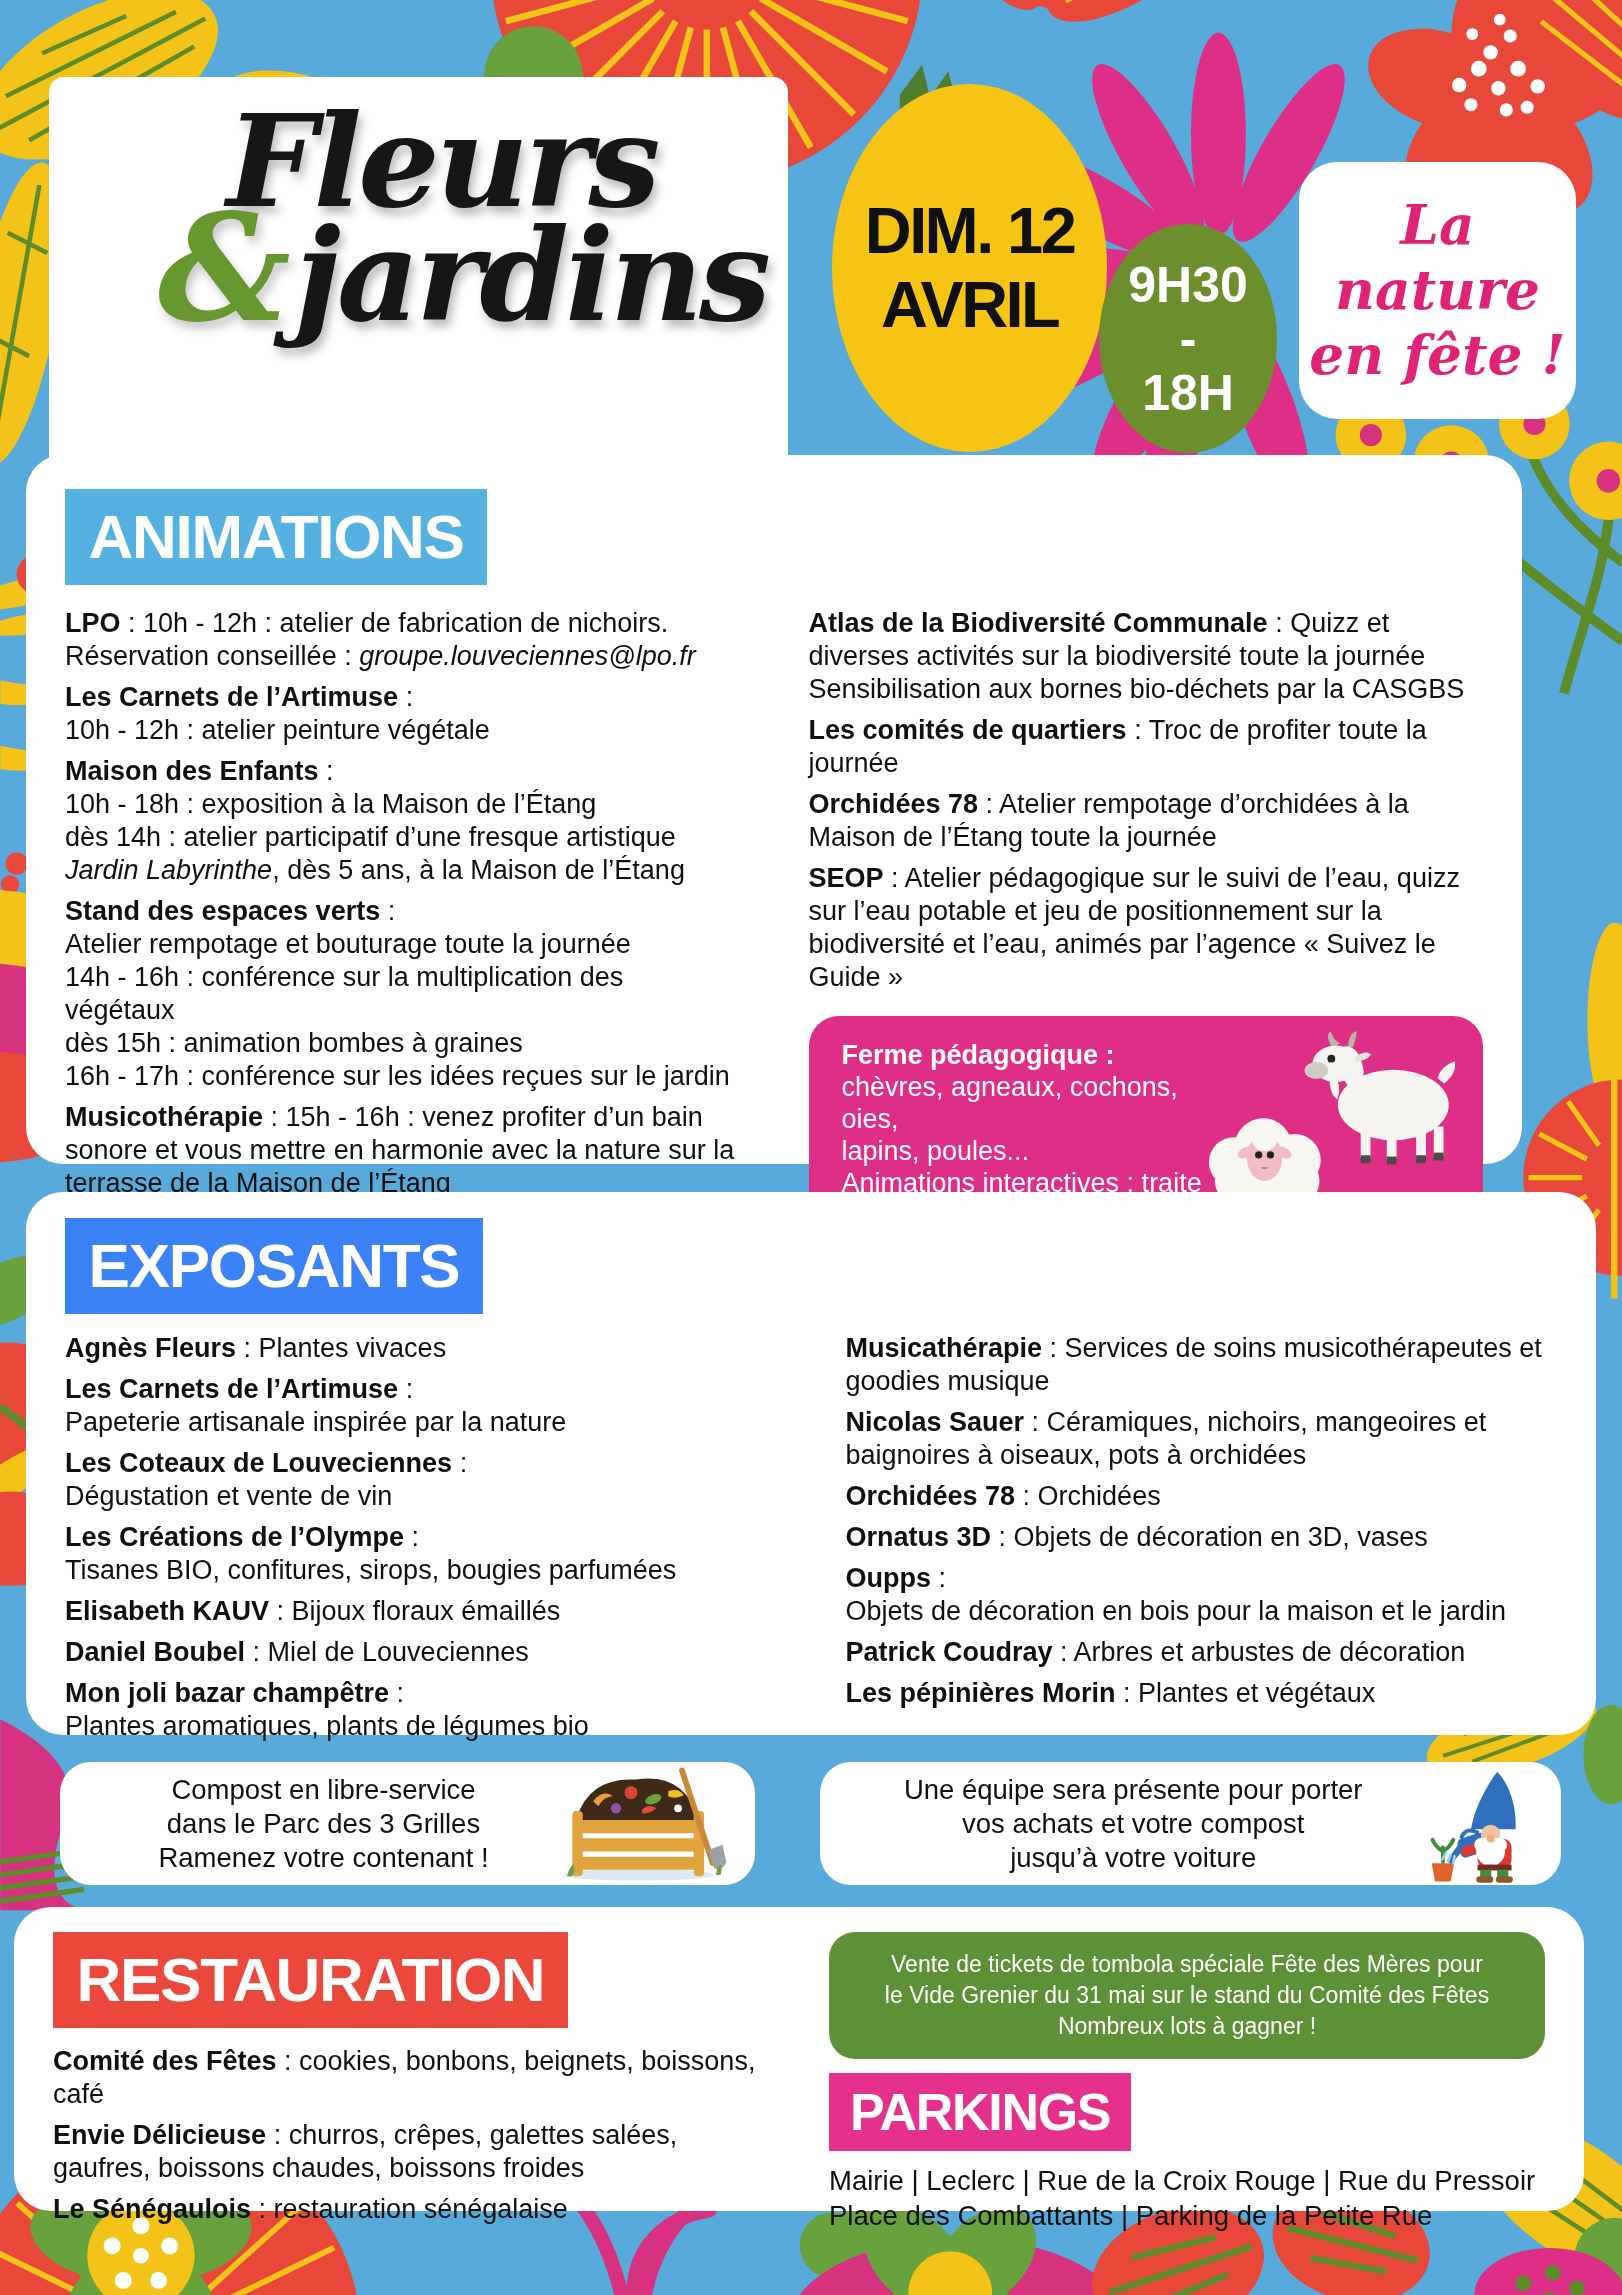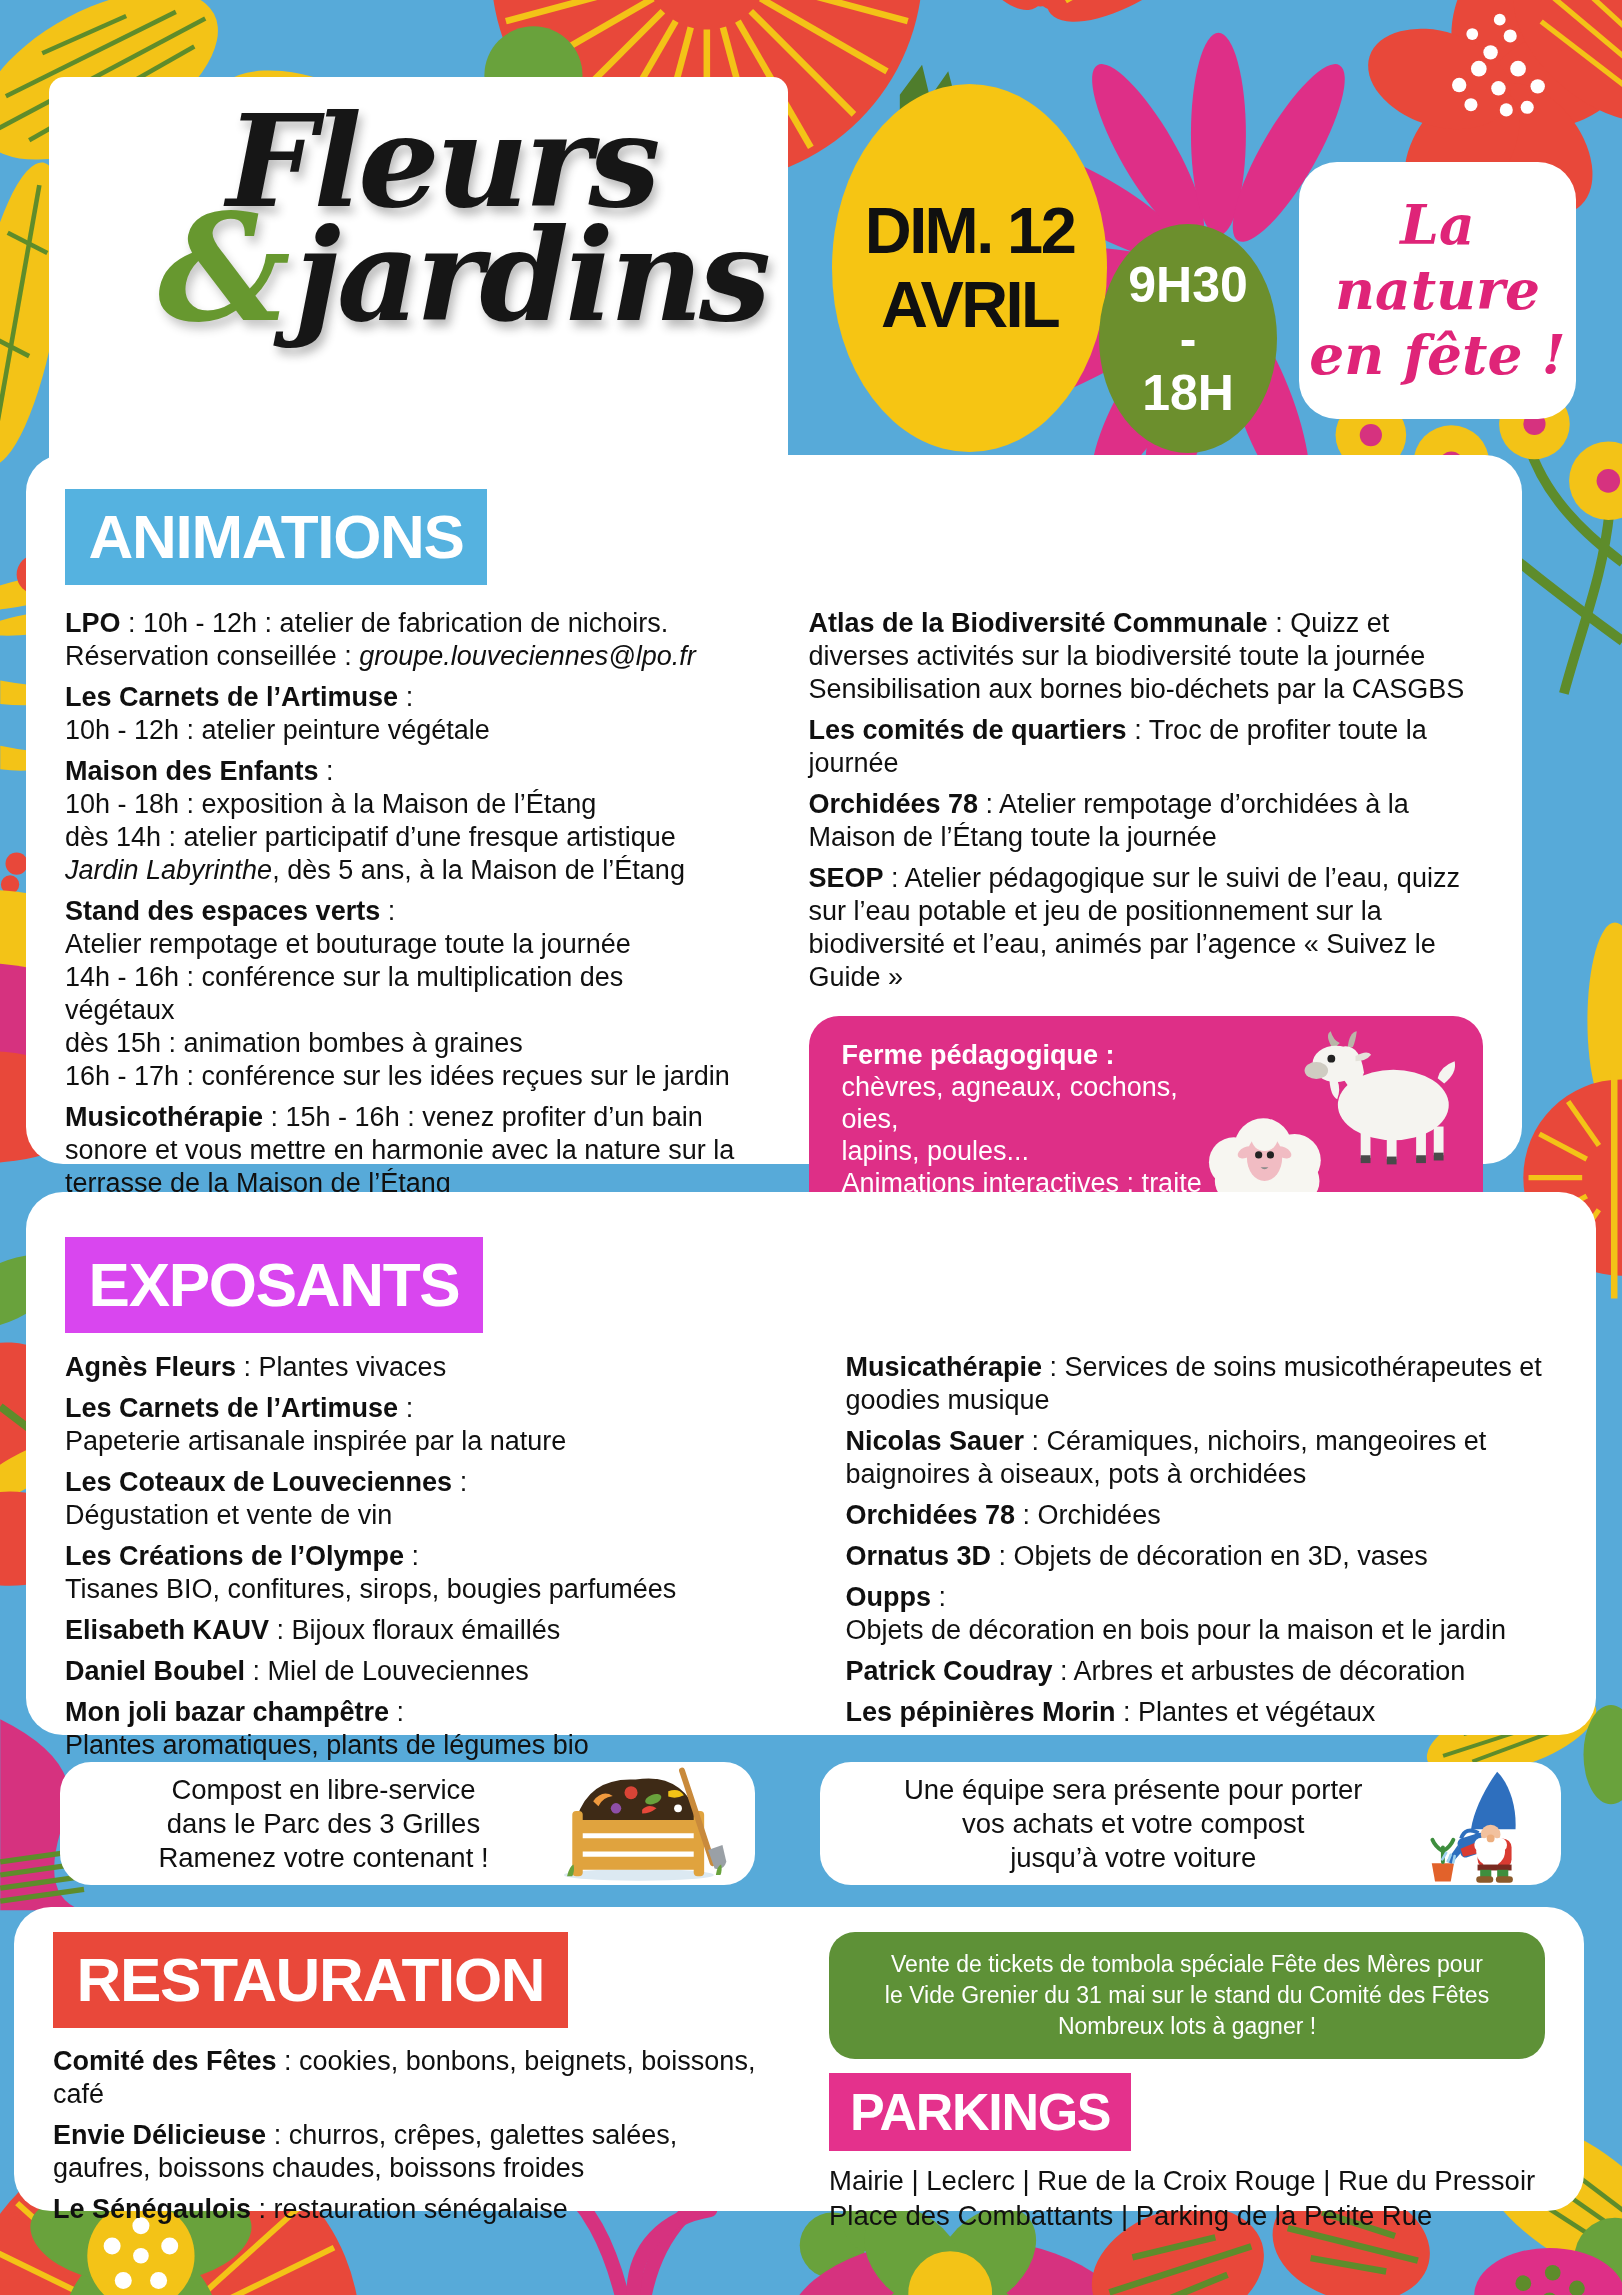--- a/index.html
+++ b/index.html
@@ -455,21 +455,21 @@
                 <circle cx="121" cy="84" r="5.5" fill="#222"></circle>
               <path d="M106,103 q6,6 12,0 z" fill="#8a8a8a"></path>
             </g>
           </svg>
         </div>
       </div>
     </div>
   </section>
 
   <section class="card exposants-card">
-    <div class="sec-header" style="background-color: #d946ef; margin-top: 19px;">EXPOSANTS</div>
+    <div class="sec-header" style="background-color: #3b82f6;">EXPOSANTS</div>
     <div class="cols" style="margin-top:18.3px;">
       <div class="col">
           <p class="para"><span class="b">Agnès Fleurs</span><span> : Plantes vivaces</span></p>
           <p class="para"><span class="b">Les Carnets de l’Artimuse</span><span> :</span><br><span>Papeterie artisanale inspirée par la nature</span></p>
           <p class="para"><span class="b">Les Coteaux de Louveciennes</span><span> :</span><br><span>Dégustation et vente de vin</span></p>
           <p class="para"><span class="b">Les Créations de l’Olympe</span><span> :</span><br><span>Tisanes BIO, confitures, sirops, bougies parfumées</span></p>
           <p class="para"><span class="b">Elisabeth KAUV</span><span> : Bijoux floraux émaillés</span></p>
           <p class="para"><span class="b">Daniel Boubel</span><span> : Miel de Louveciennes</span></p>
           <p class="para"><span class="b">Mon joli bazar champêtre</span><span> :</span><br><span>Plantes aromatiques, plants de légumes bio</span></p>
         </div>

